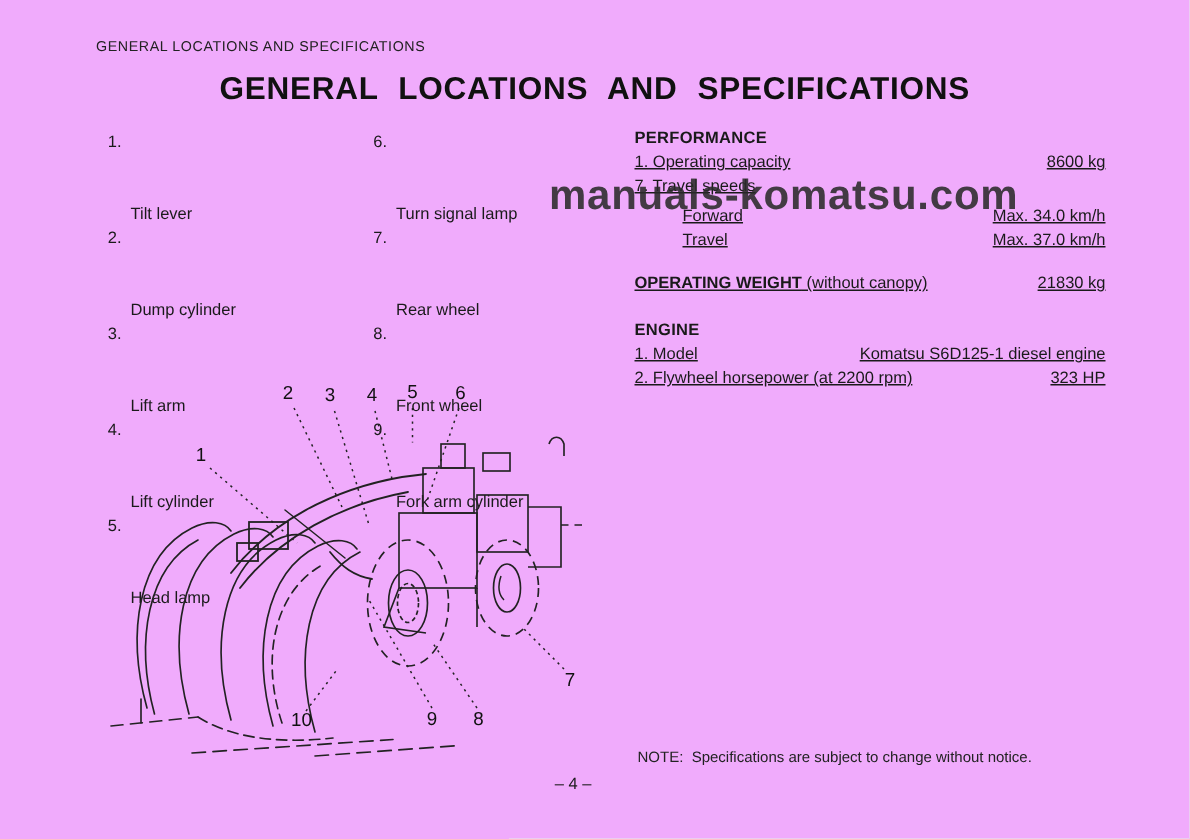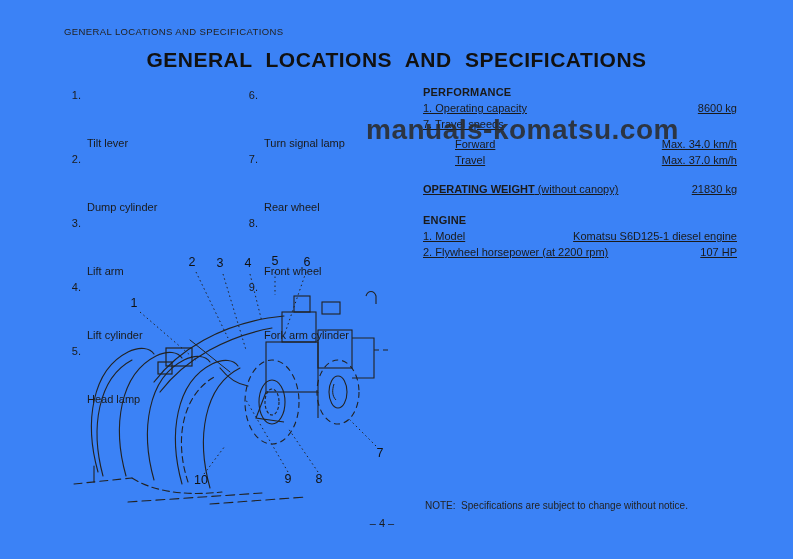--- a/index.html
+++ b/index.html
@@ -1,17 +1,17 @@
 <!DOCTYPE html>
 <html><head>
 <meta charset="utf-8">
 <style>
   html,body{margin:0;padding:0;background:#e8e8e8;}
   .page{
-    position:relative;width:793px;height:559px;background:#3b82f6;
+    position:relative;width:793px;height:559px;background:#f0abfc;
     font-family:"Liberation Sans",sans-serif;color:#1a1a1a;overflow:hidden;
   }
   .doc-header{
     position:absolute;left:64px;top:26px;font-size:9.5px;letter-spacing:.4px;color:#222;
   }
   .doc-title{
     position:absolute;left:0;top:48px;width:793px;text-align:center;
     font-size:21px;font-weight:bold;letter-spacing:.5px;word-spacing:7px;color:#111;
   }
   .parts-col{position:absolute;top:87px;font-size:11px;line-height:16px;}
@@ -118,21 +118,21 @@
       <span class="val">21830 kg</span>
     </div>
     <div class="gap-lg"></div>
     <div class="spec-heading">ENGINE</div>
     <div class="spec-row">
       <span class="lbl">1. Model</span>
       <span class="val">Komatsu S6D125-1 diesel engine</span>
     </div>
     <div class="spec-row">
       <span class="lbl">2. Flywheel horsepower (at 2200 rpm)</span>
-      <span class="val">107 HP</span>
+      <span class="val">323 HP</span>
     </div>
   </div>
 
   <div class="watermark">manuals-komatsu.com</div>
 
   <div class="figure">
     <svg width="340" height="260" viewBox="0 0 340 260" xmlns="http://www.w3.org/2000/svg">
       <g fill="none" stroke="#222" stroke-width="1.1" stroke-linecap="round">
         <path d="M28,222 C14,172 22,120 58,102 C70,96 80,98 84,104"></path>
         <path d="M33,226 C20,178 28,128 62,110"></path>

